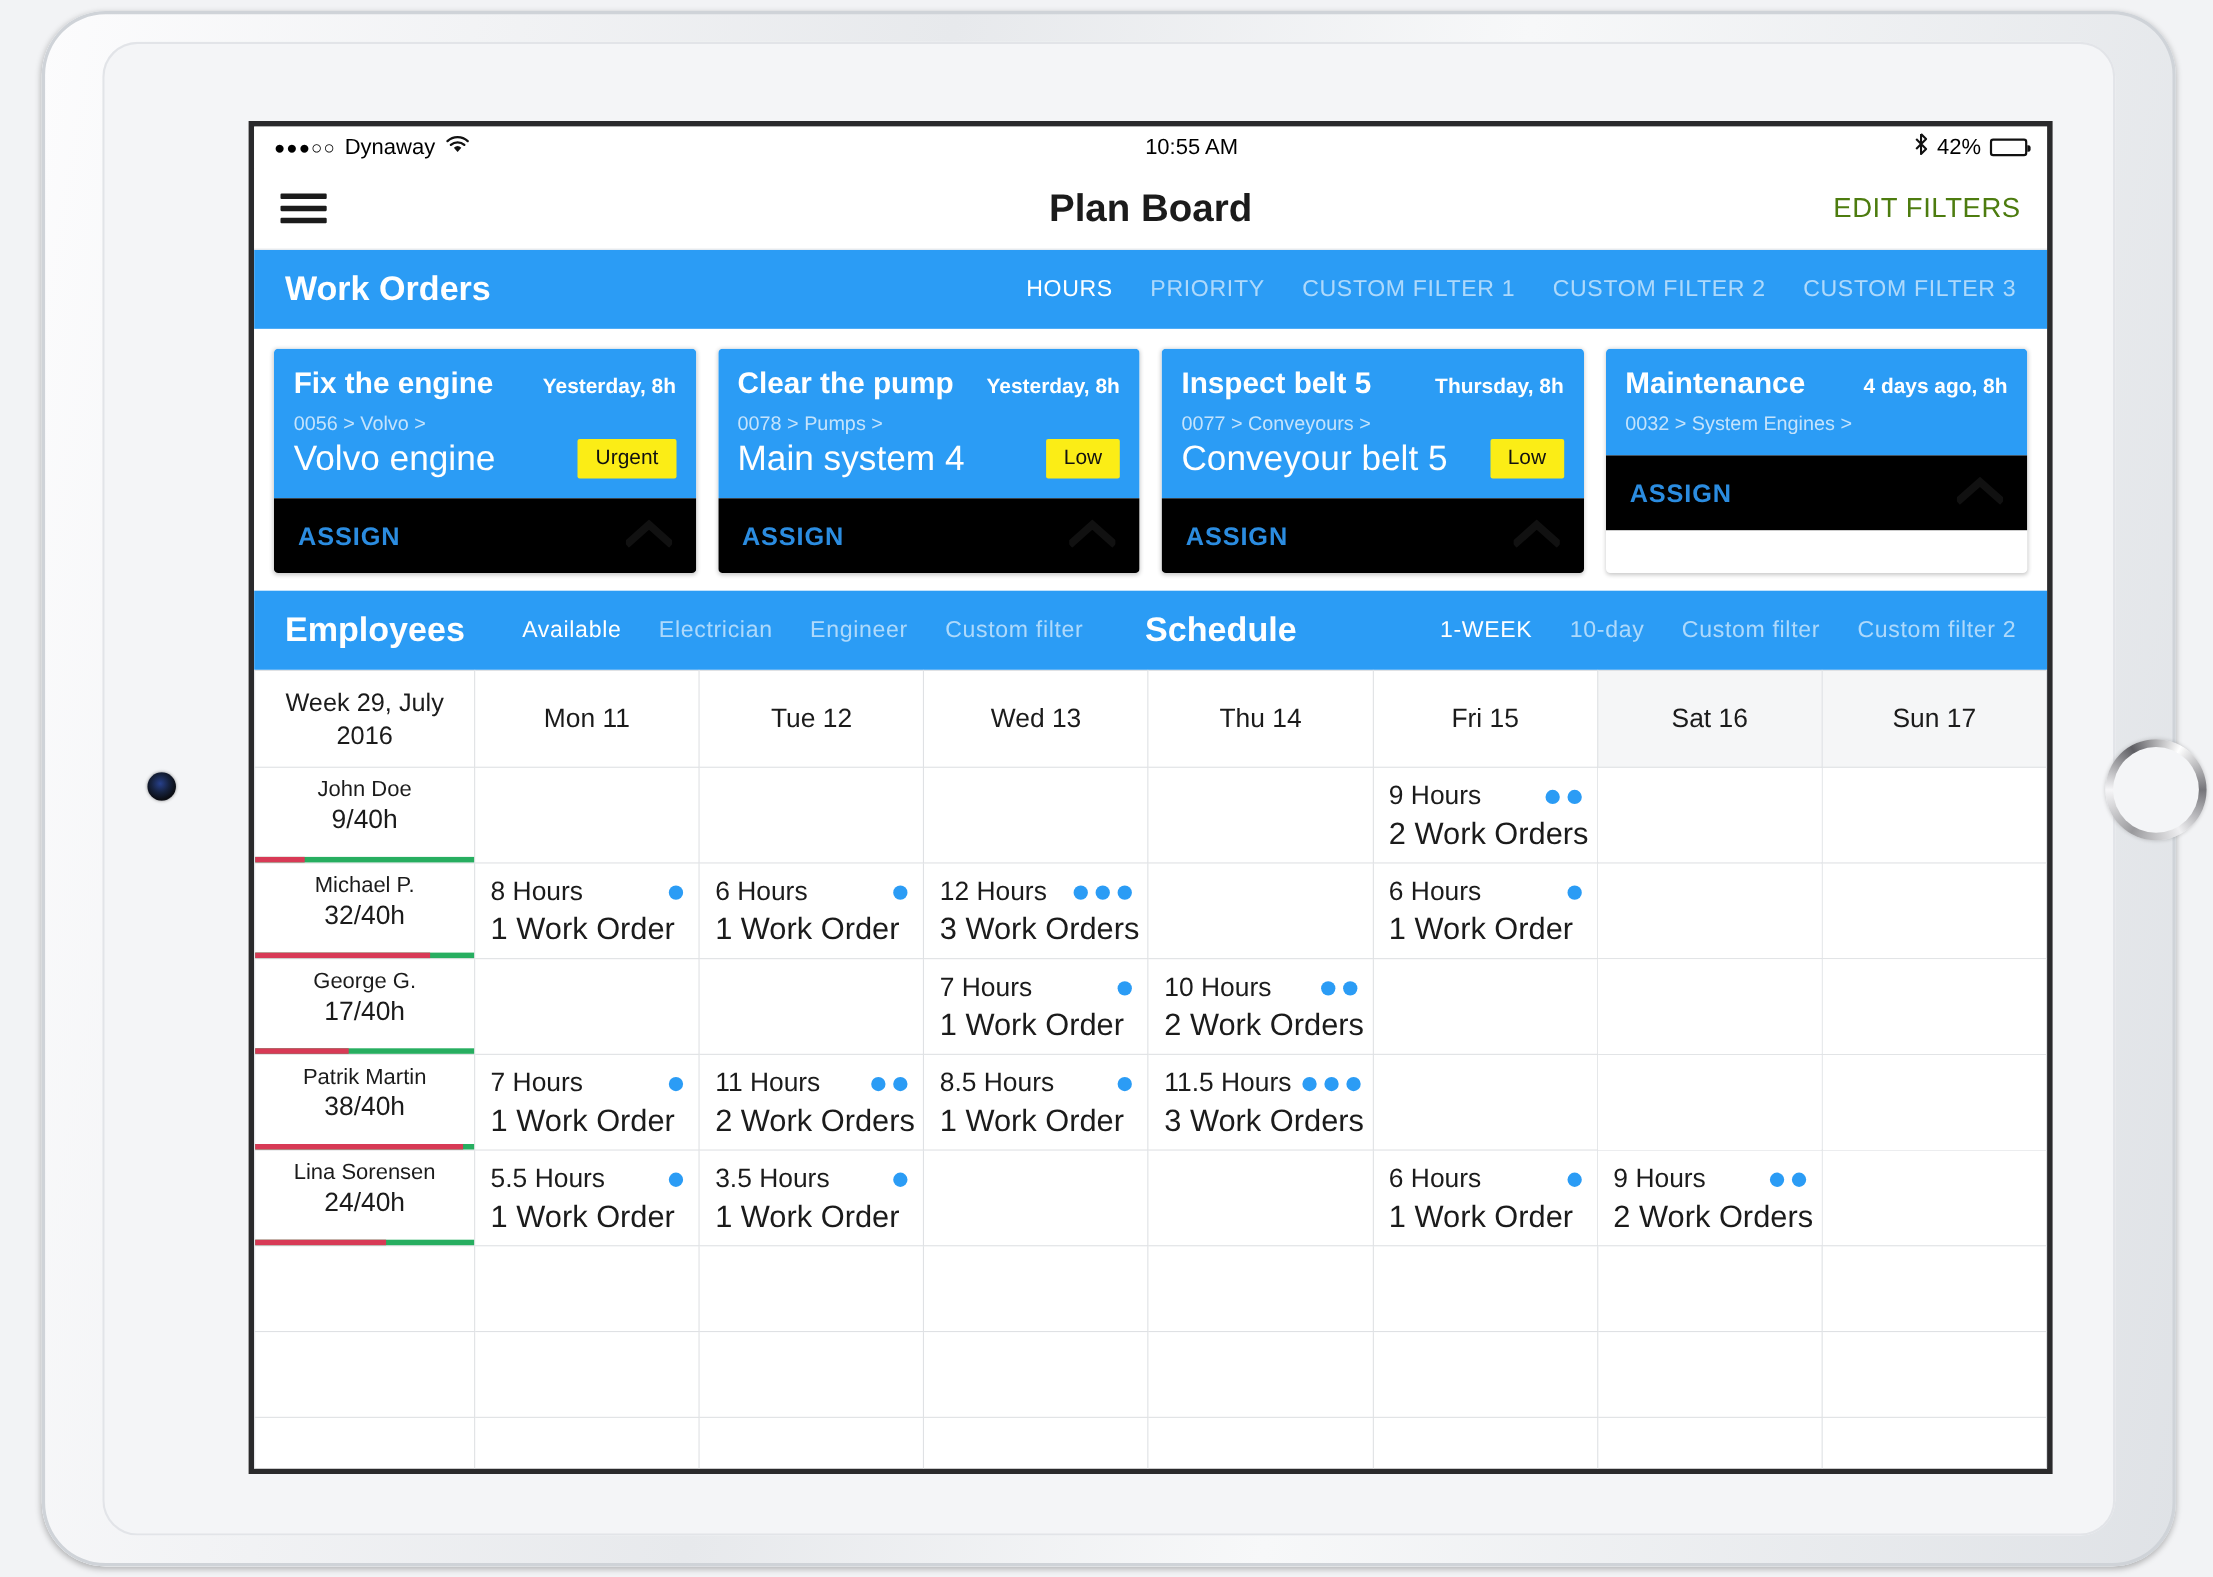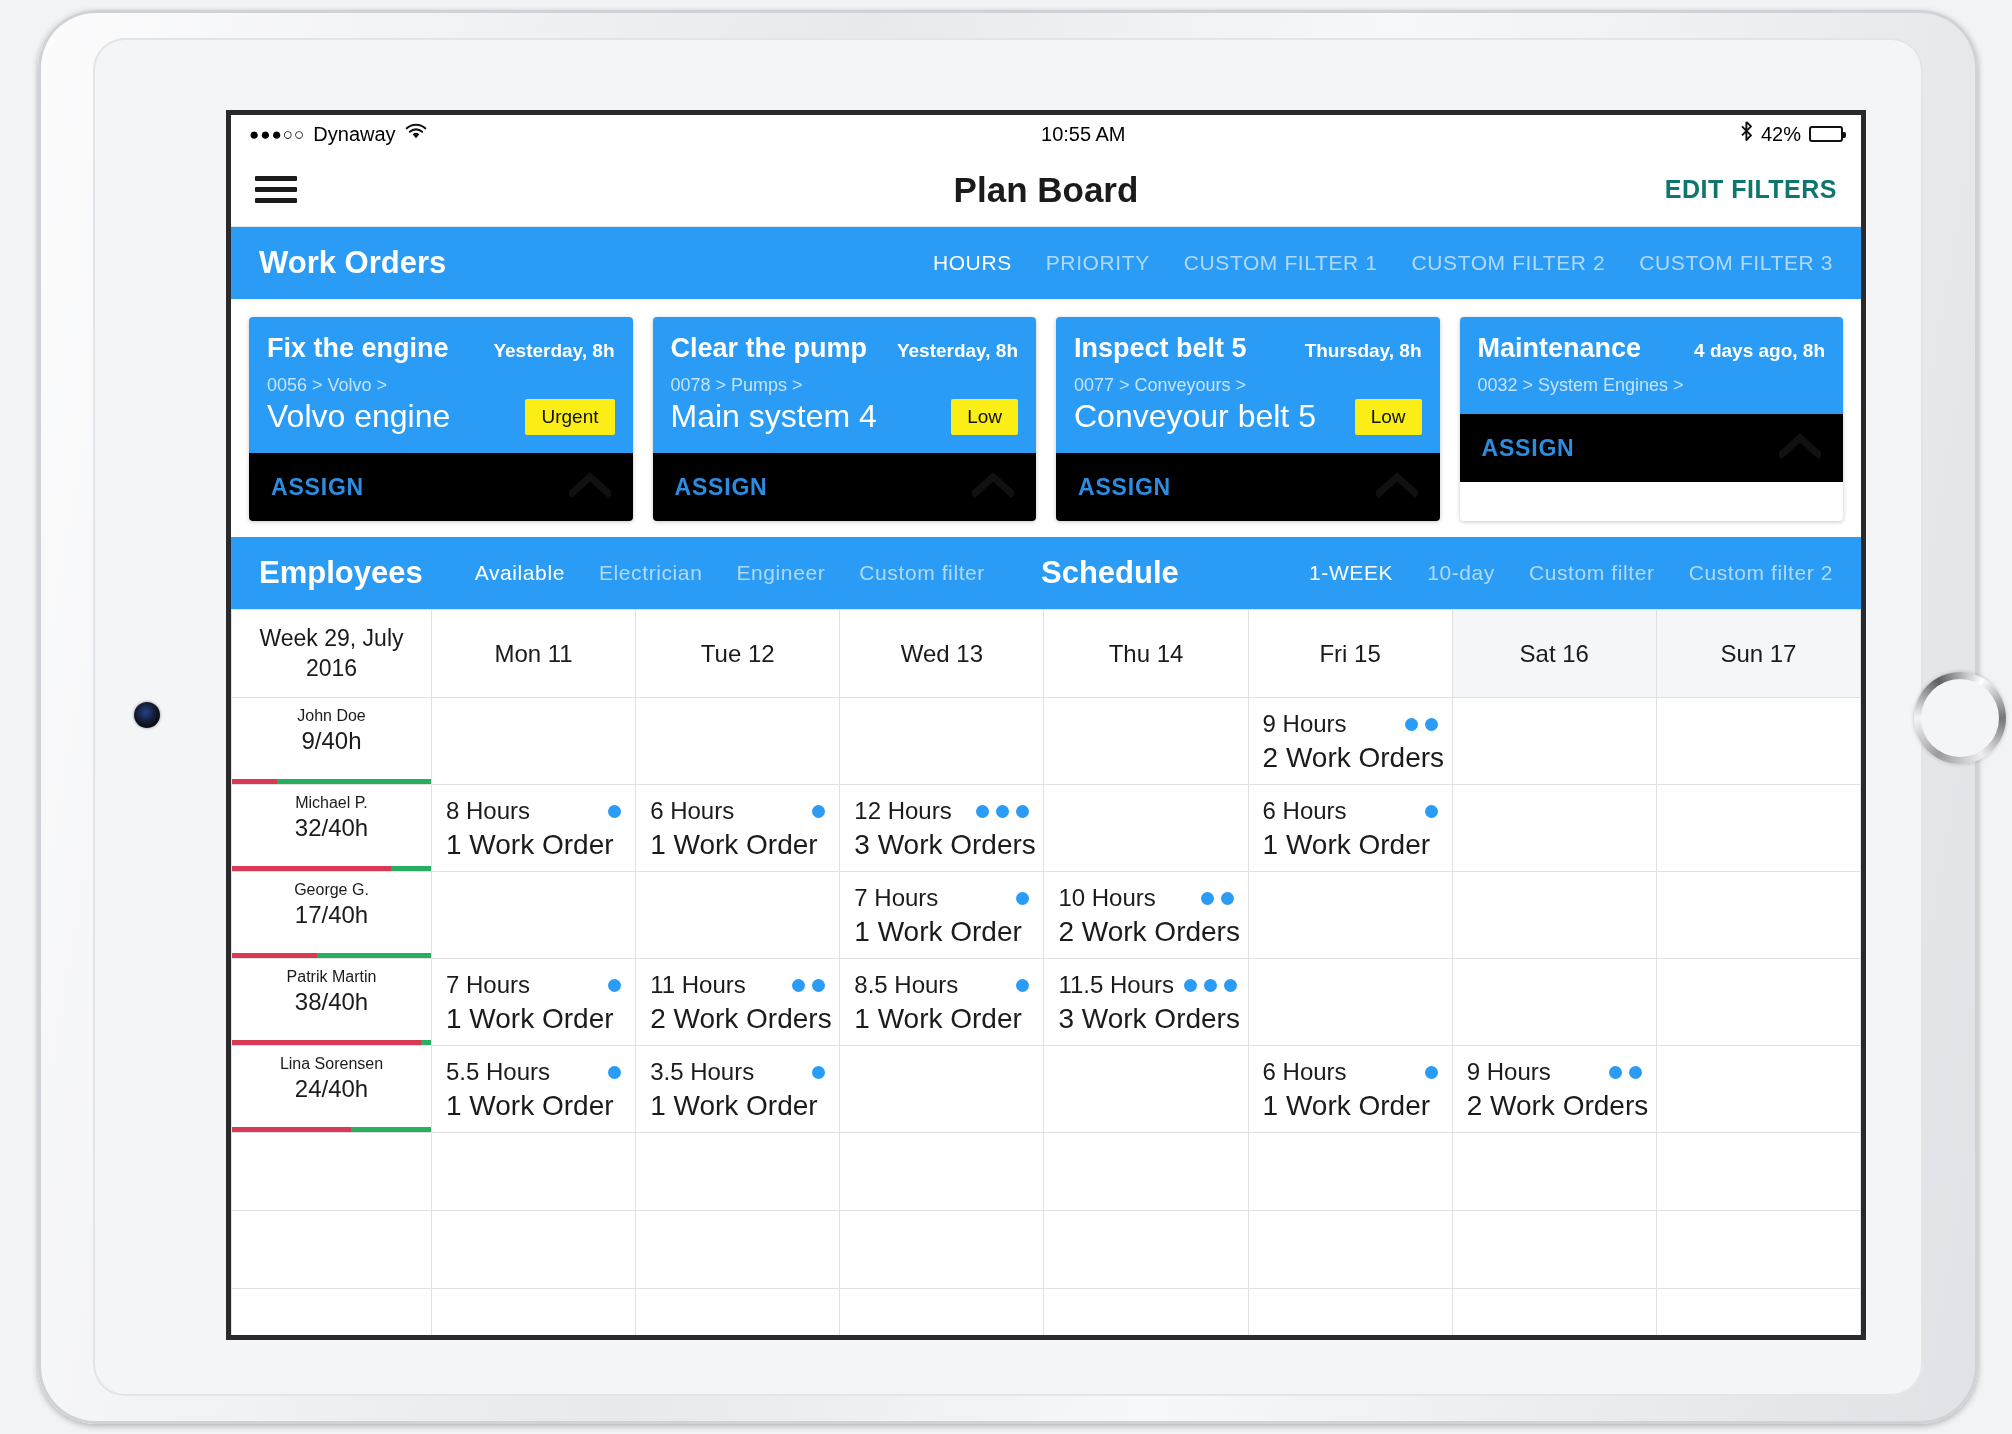--- a/index.html
+++ b/index.html
@@ -88,22 +88,22 @@
   #hamburger span {
     display: block; height: 5px; background: #1b1b1b;
     border-radius: 1px; margin: 6px 0;
   }
   #page-title-el {
     position: absolute; left: 0; right: 0; text-align: center;
     font-size: 35px; font-weight: bold; color: #1b1b1b;
     pointer-events: none;
   }
   #edit-filters {
-    margin-left: auto; color: #0f766e; font-size: 25px;
-    letter-spacing: .5px; z-index: 2; cursor: pointer; font-weight: bold;
+    margin-left: auto; color: #4d7c0f; font-size: 25px;
+    letter-spacing: .5px; z-index: 2; cursor: pointer;
   }
 
   
   .section-bar {
     background: #2b9cf5; display: flex; align-items: center;
     height: 72px; padding: 0 28px; color: #fff;
   }
   .section-title { font-size: 31px; font-weight: bold; }
   .filters { margin-left: auto; display: flex; align-items: center; gap: 34px; }
   .filter-item {
@@ -149,21 +149,21 @@
     font-weight: normal; font-size: 24px; color: #1b1b1b;
   }
   table.sched th { text-align: center; height: 88px; vertical-align: middle; }
   col.c-emp { width: 200px; }
   th.weekend-head { background: #f5f6f7; }
   .week-label { font-size: 23px; line-height: 1.28; }
   td.emp-cell {
     position: relative; text-align: center; height: 78px;
     padding: 8px 6px 12px 6px; line-height: 1.26;
   }
-  .emp-name { font-size: 16px; }
+  .emp-name { font-size: 20px; }
   .emp-hours { font-size: 24px; }
   .emp-bar {
     position: absolute; left: 0; right: 0; bottom: 0; height: 5px;
     background: #27ae60; display: flex;
   }
   .emp-bar-used { height: 100%; background: #d83a56; }
   td.day-cell { padding: 12px 14px 10px 14px; height: 78px; position: relative; }
   td.weekend-cell { background: #ffffff; }
   .cell-line1 { display: flex; align-items: center; font-size: 24px; }
   .cell-hours { white-space: nowrap; }

